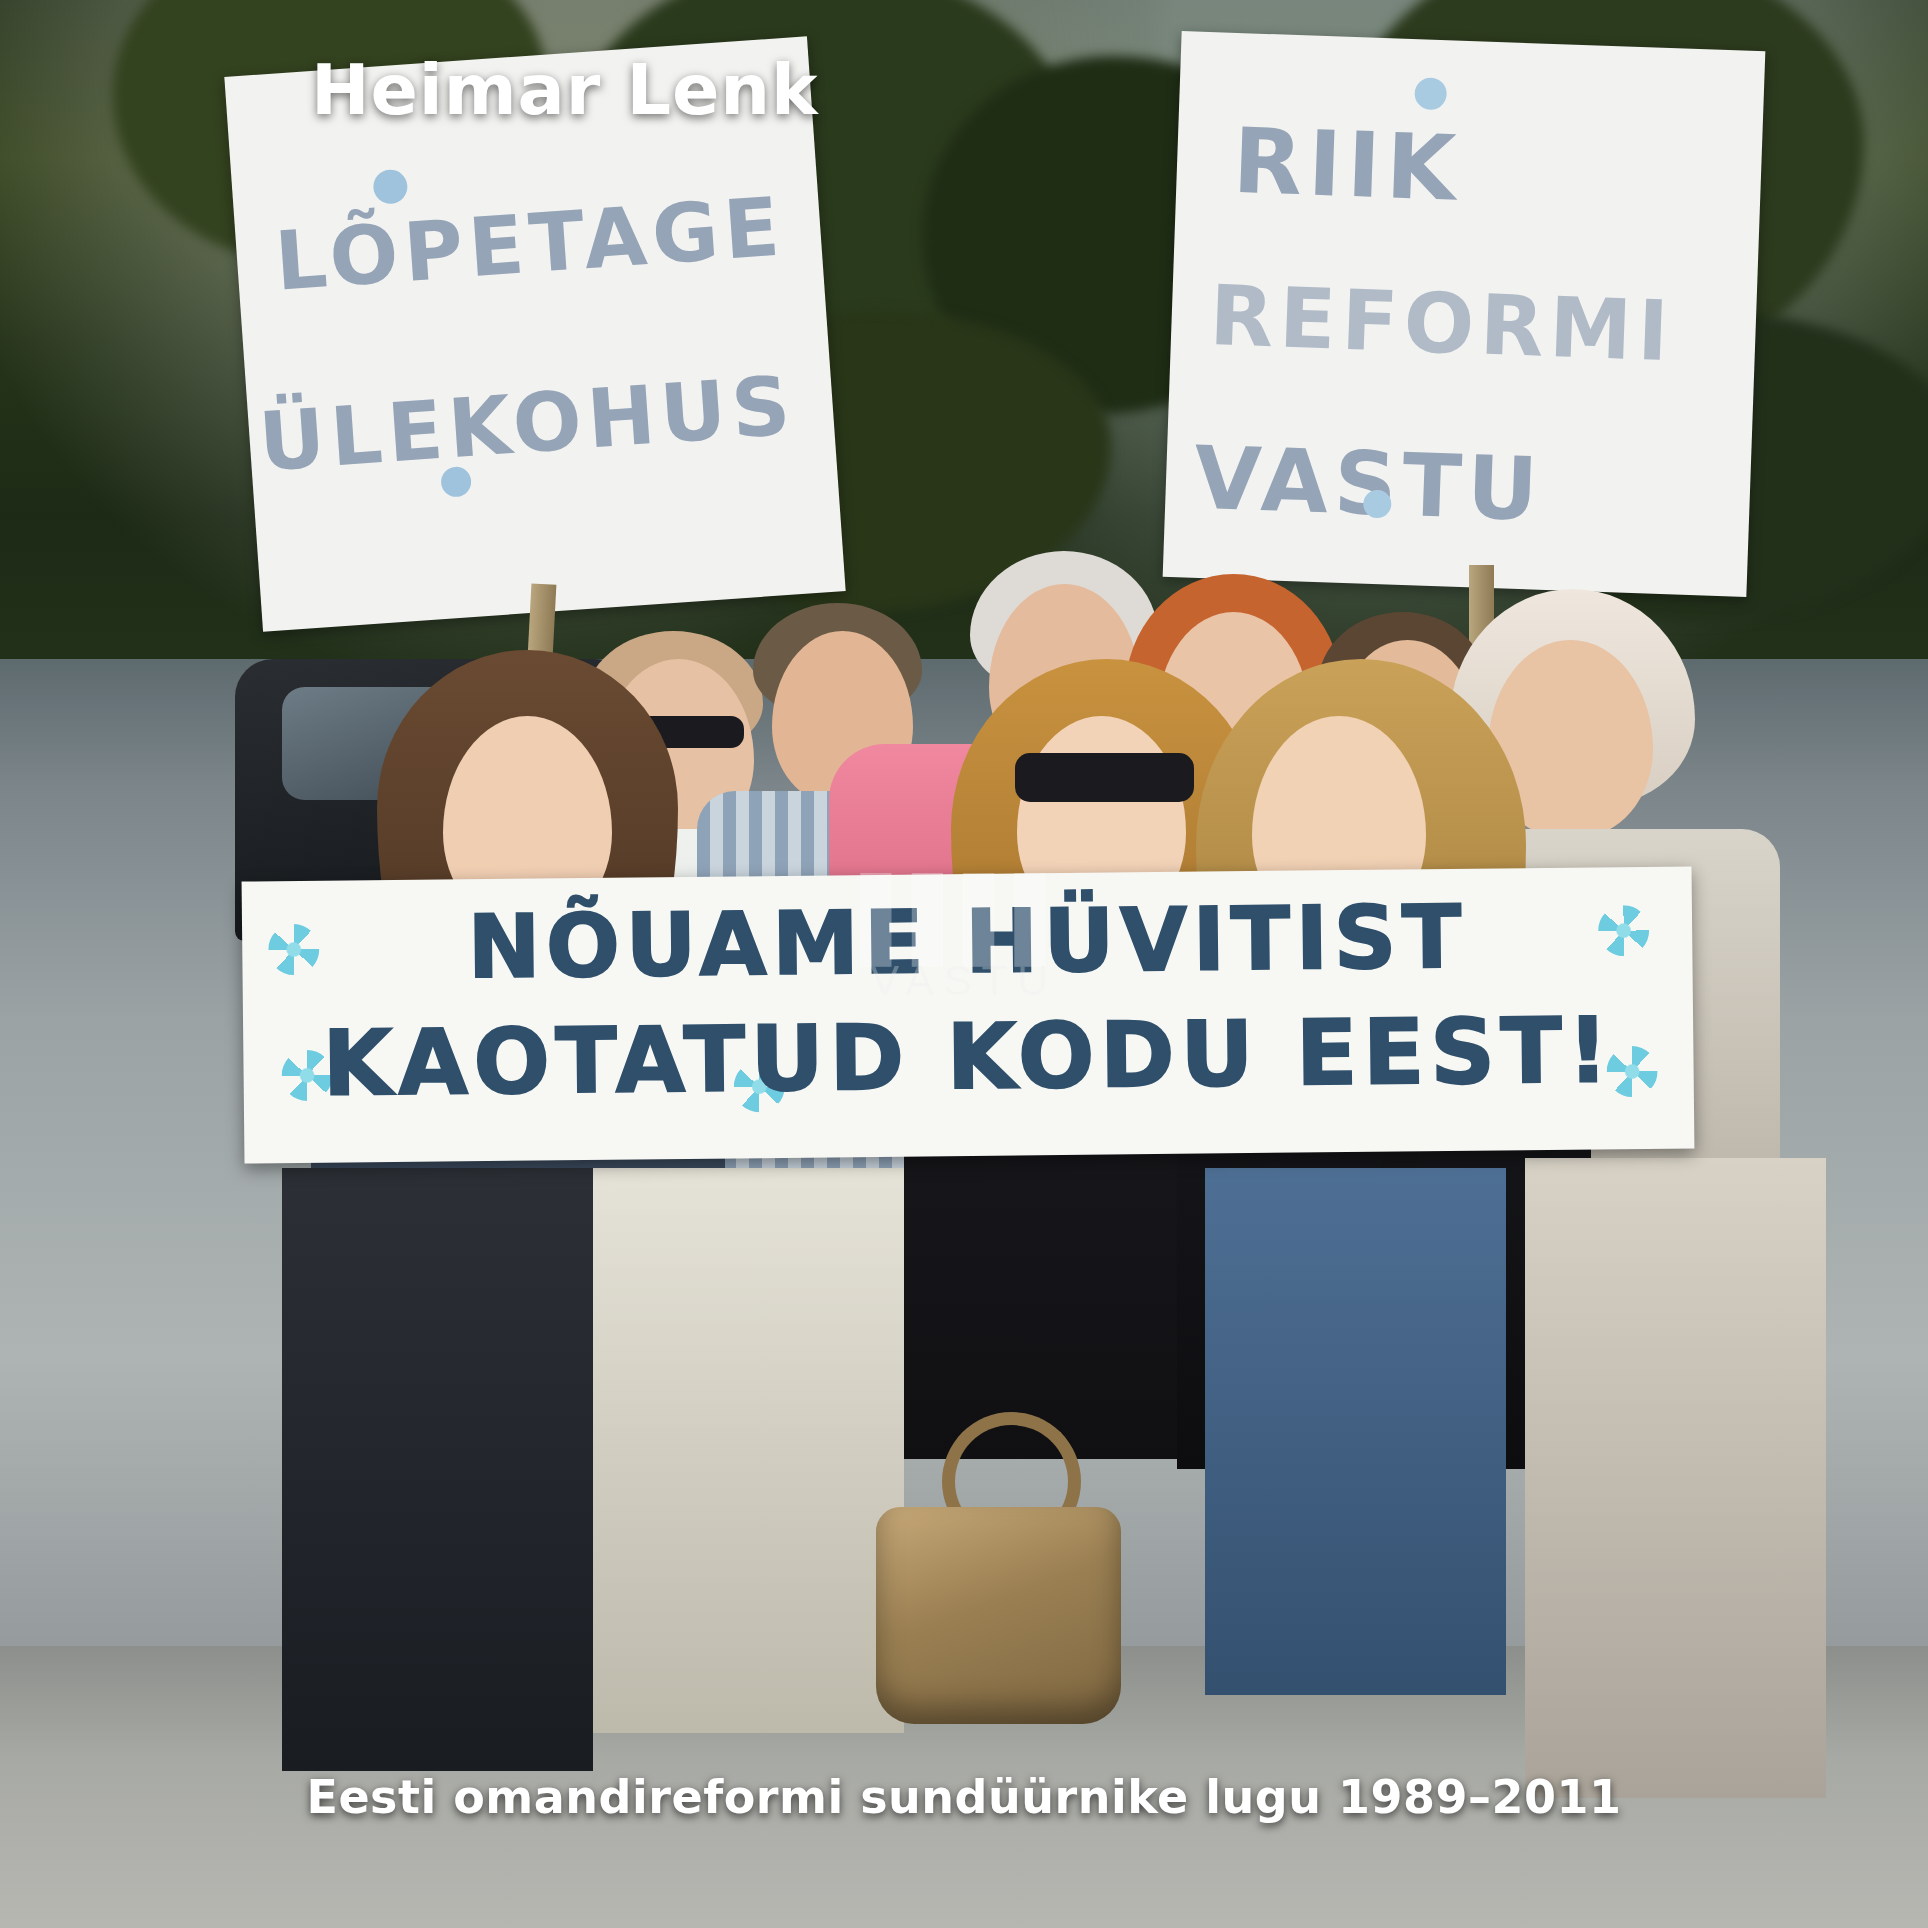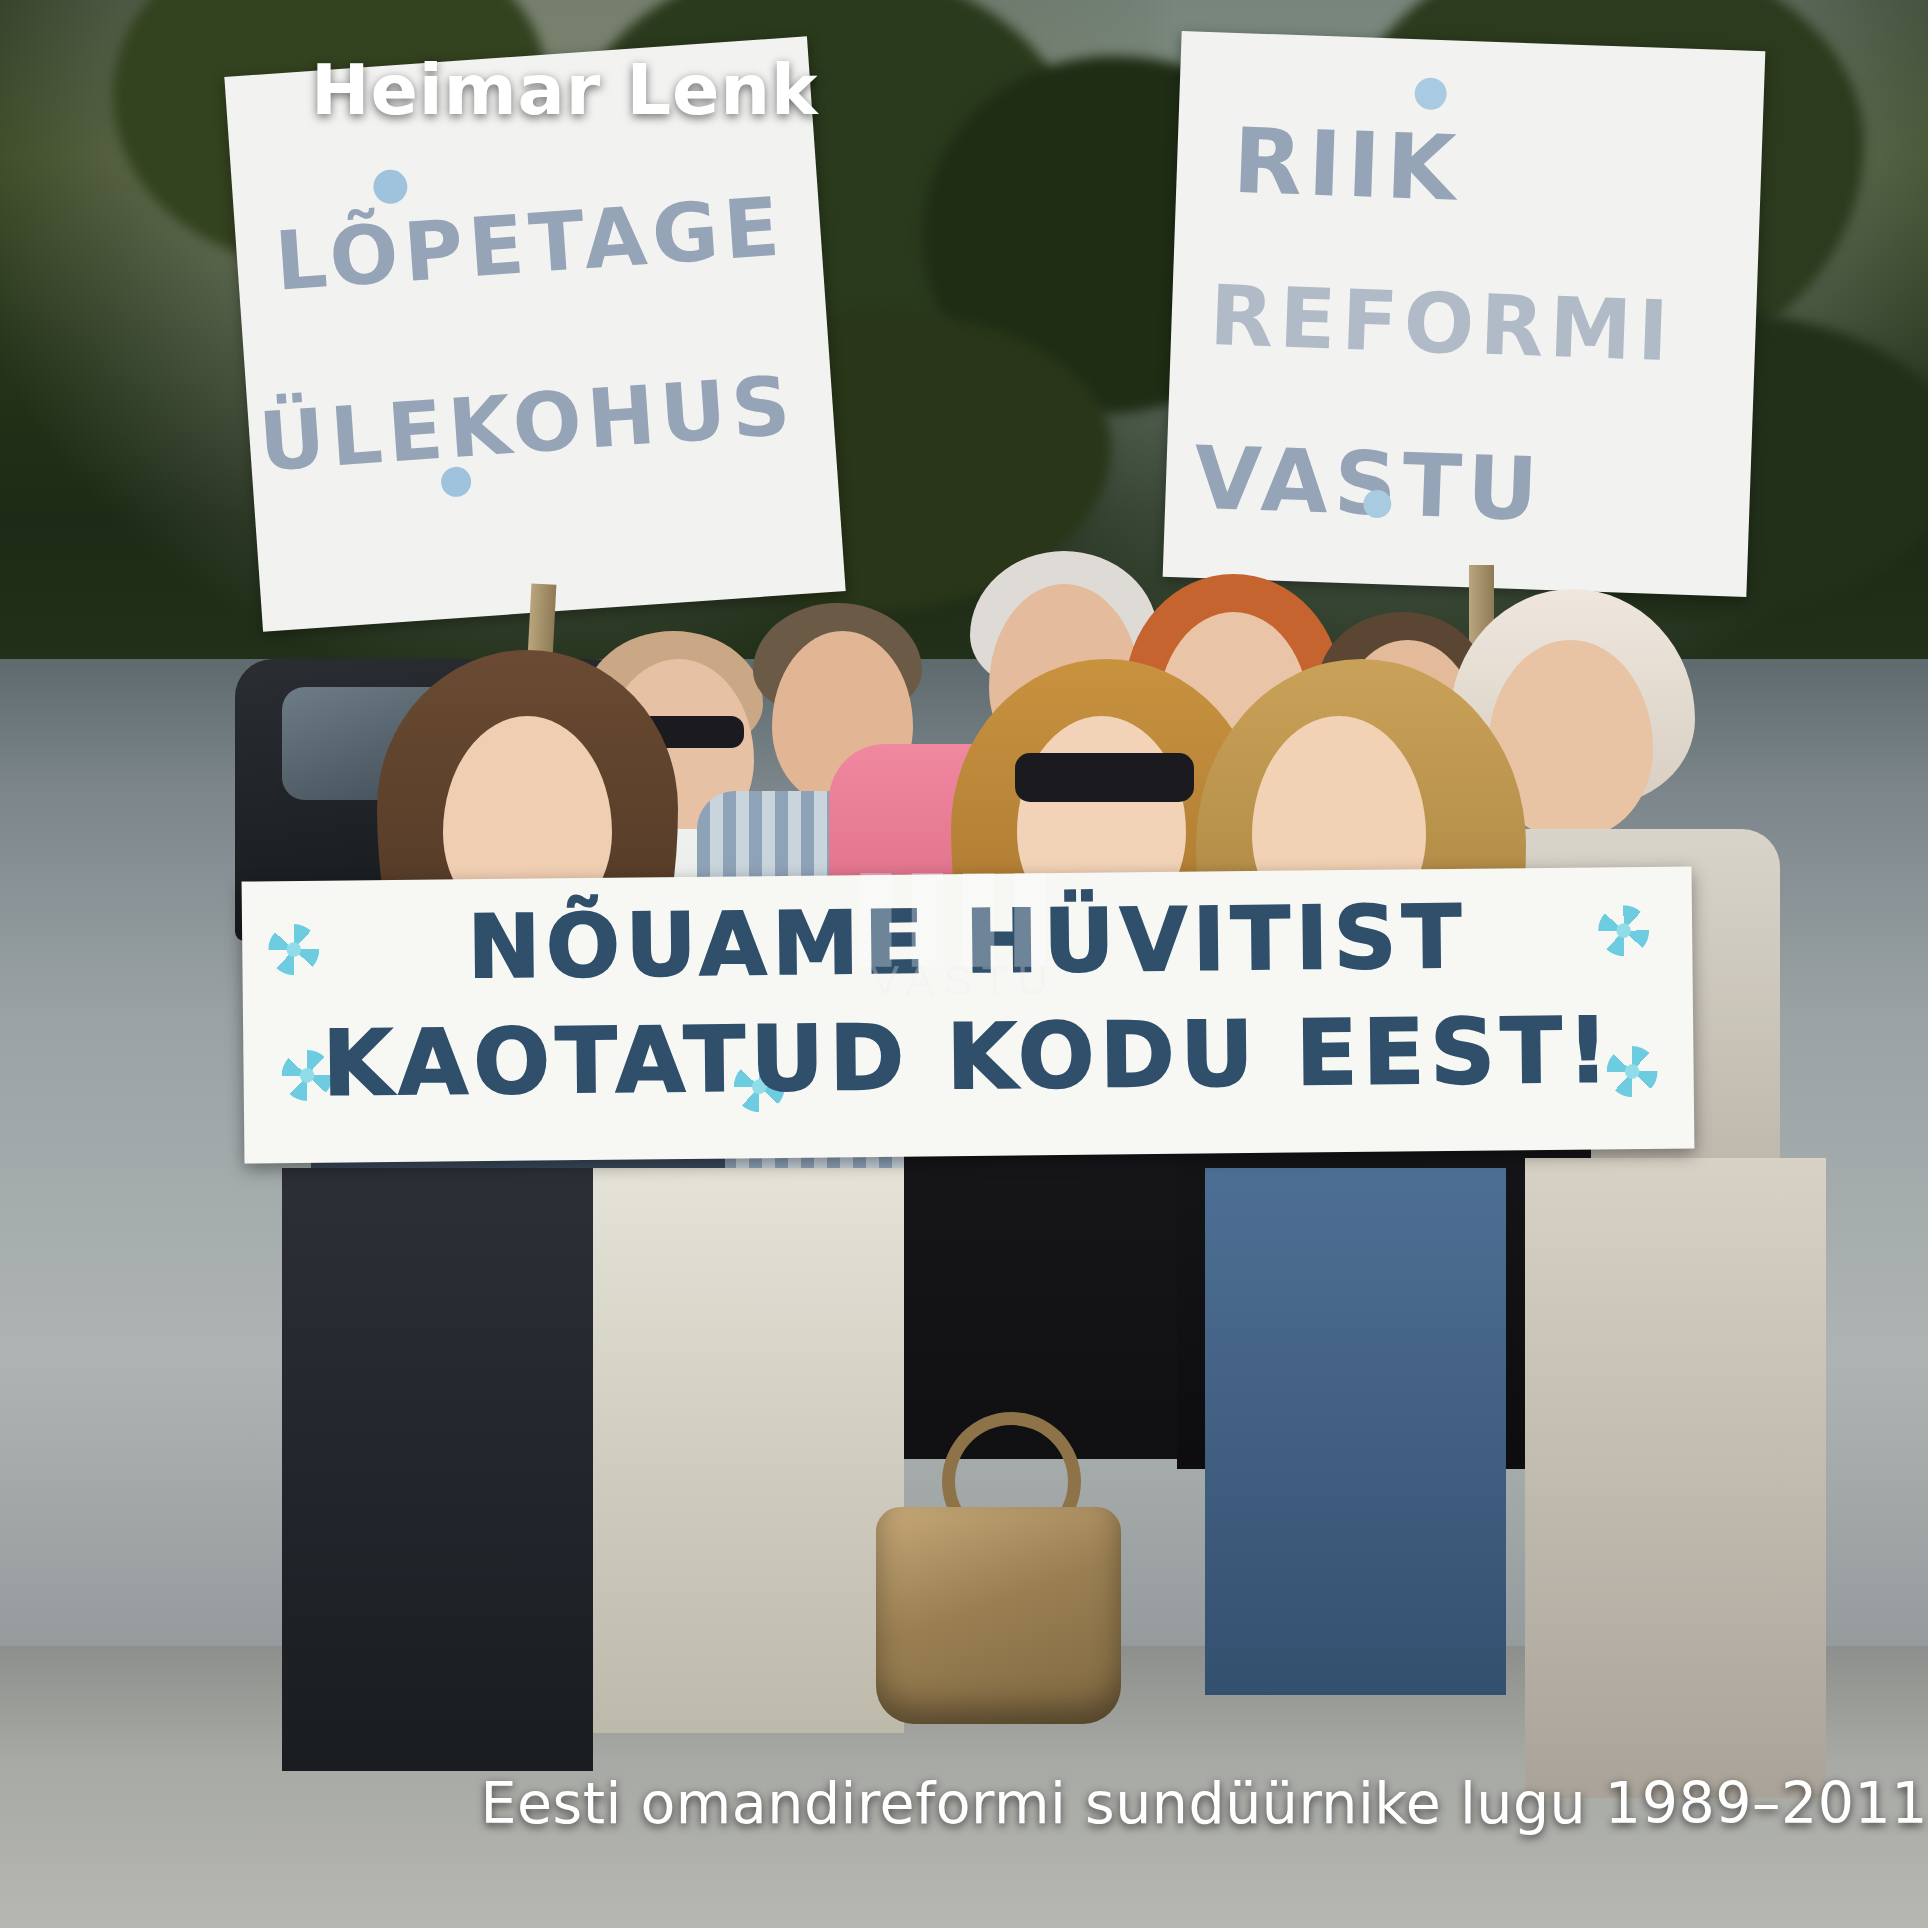--- a/index.html
+++ b/index.html
@@ -165,23 +165,23 @@
     letter-spacing: -1.9px;
     font-family: "DejaVu Sans", sans-serif;
     text-shadow: 5.6px 5.6px 0 rgba(0,0,0,0.30);
     white-space: nowrap;
   }
   .subtitle {
     position: absolute;
     left: 0;
     top: 1770px;
     width: 1928px;
-    text-align: right;
-    font-size: 57px;
-    font-weight: 400;
+    text-align: center;
+    font-size: 46px;
+    font-weight: 700;
     color: #ffffff;
     font-family: "DejaVu Sans", sans-serif;
     text-shadow: 0 2.8px 8.5px rgba(0,0,0,0.65);
     letter-spacing: 0.5px;
   }
 
   
   .watermark {
     position: absolute;
     left: 50%;

